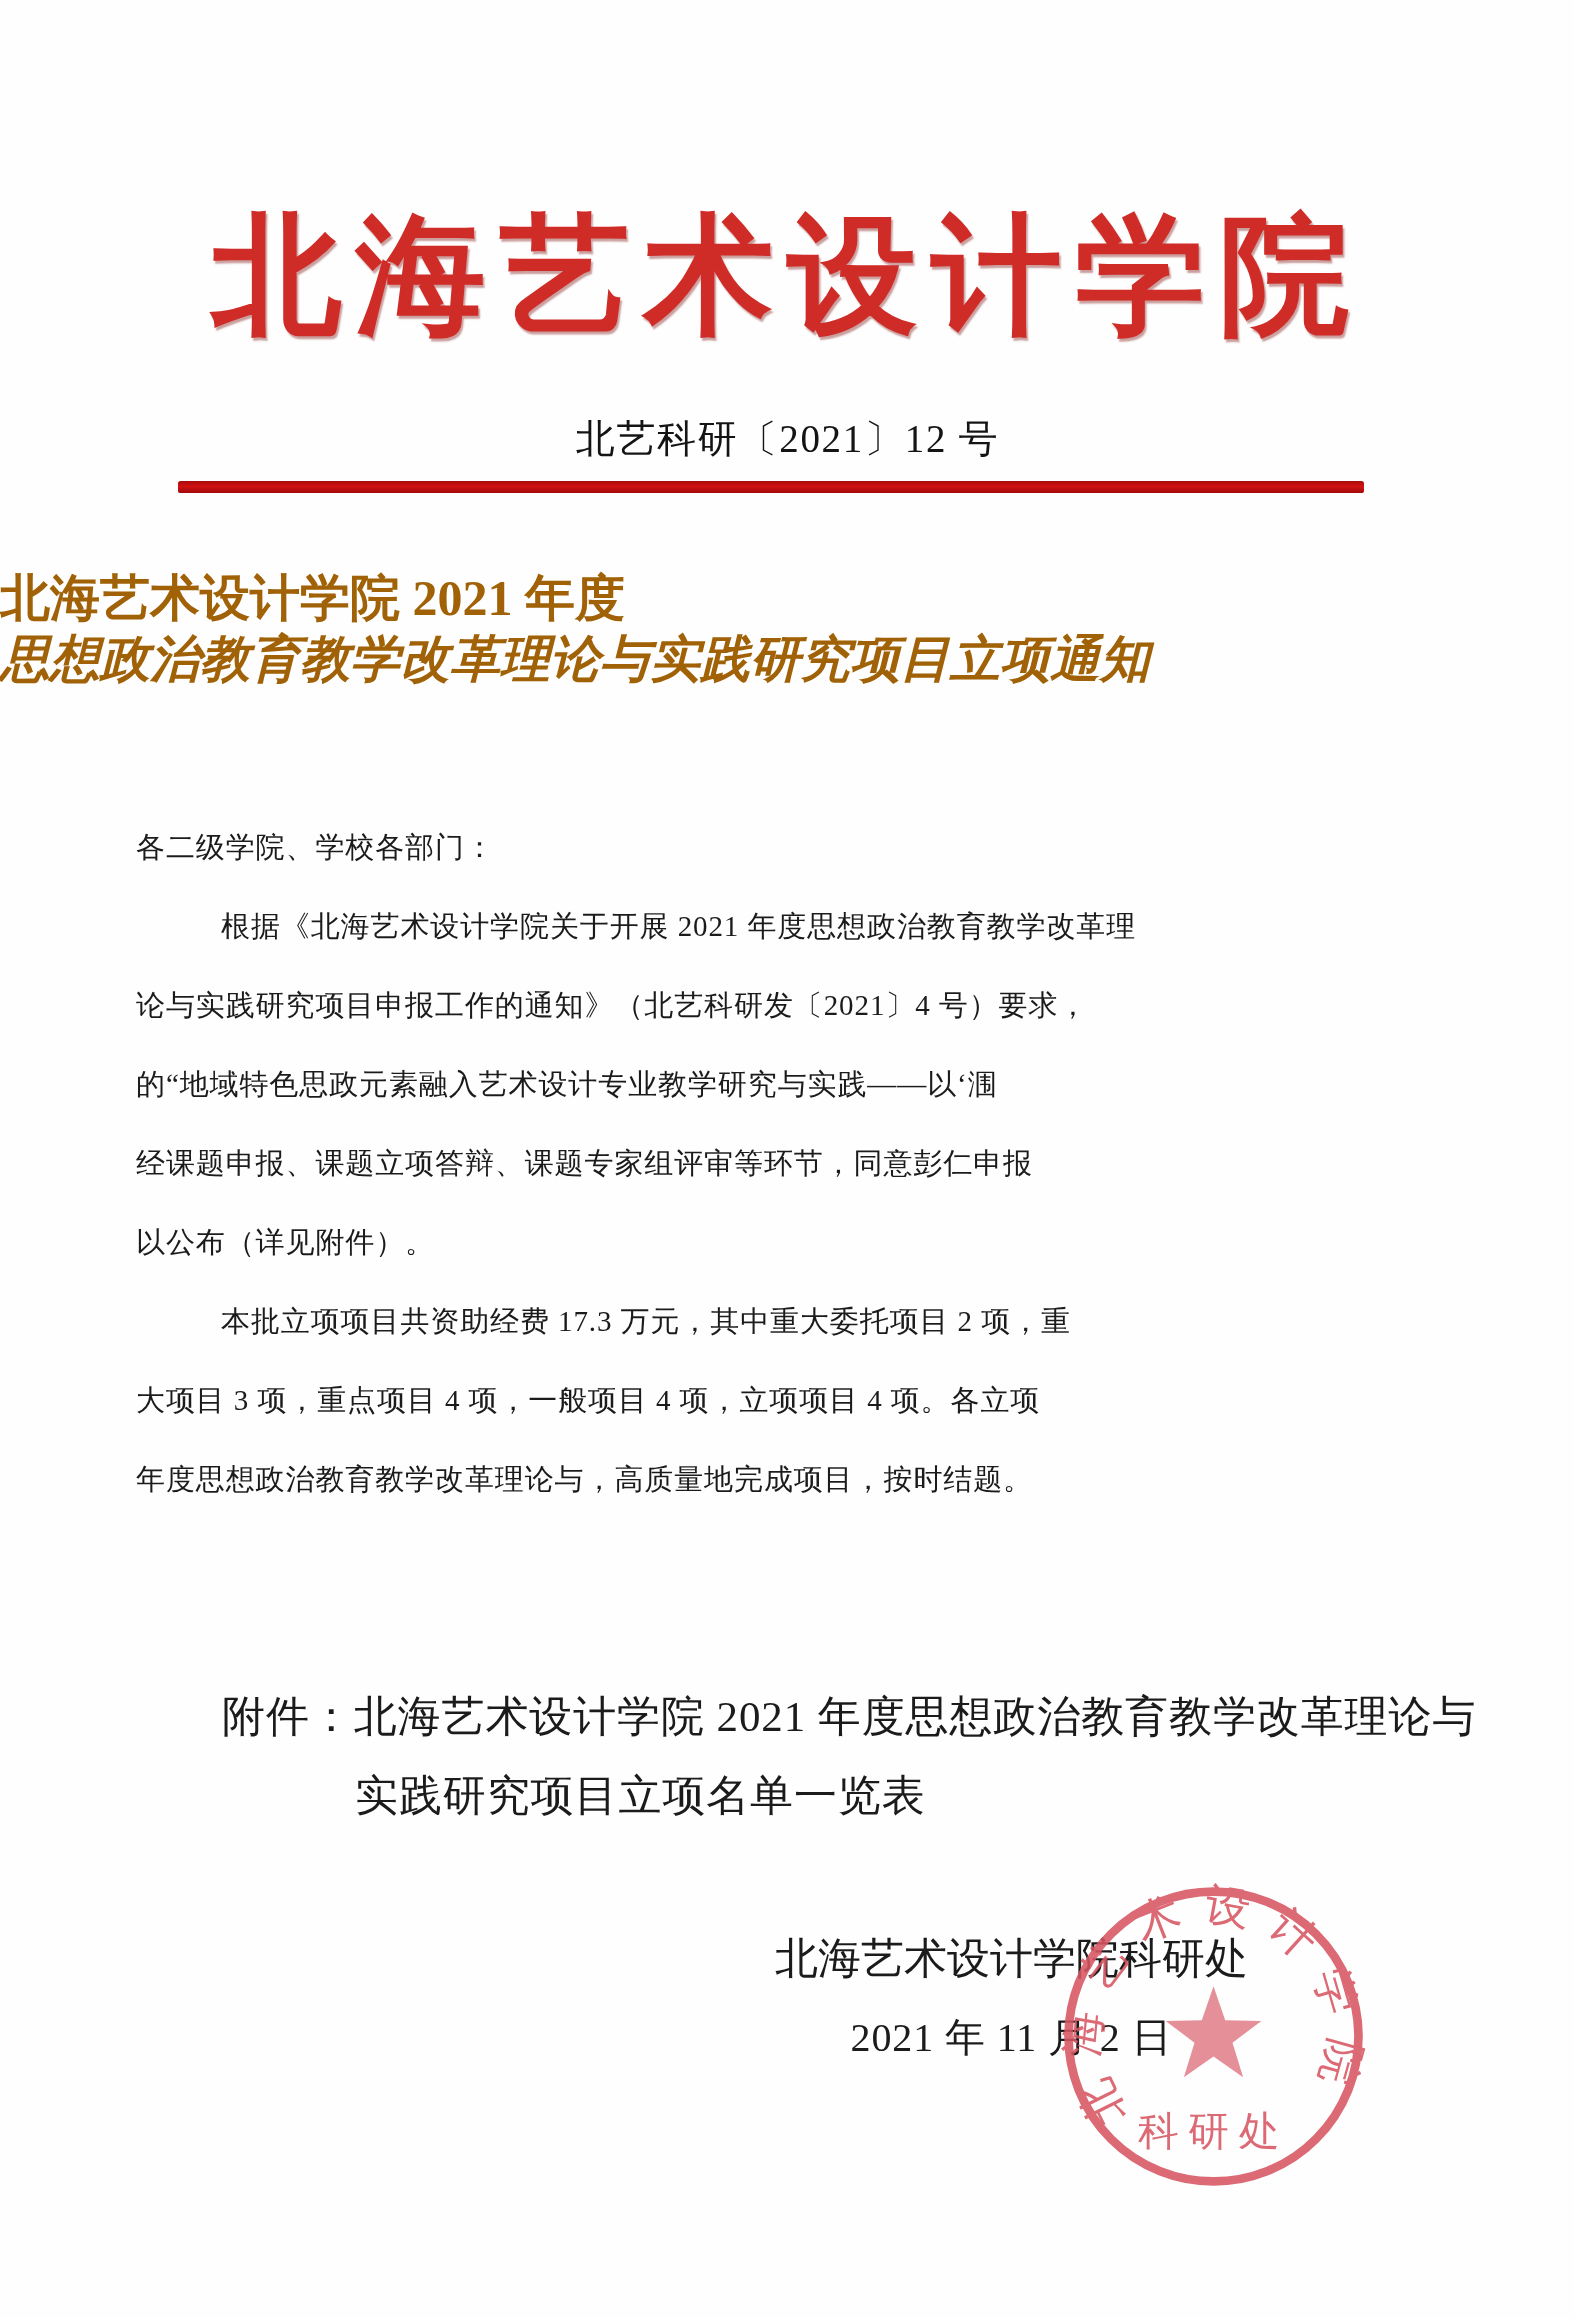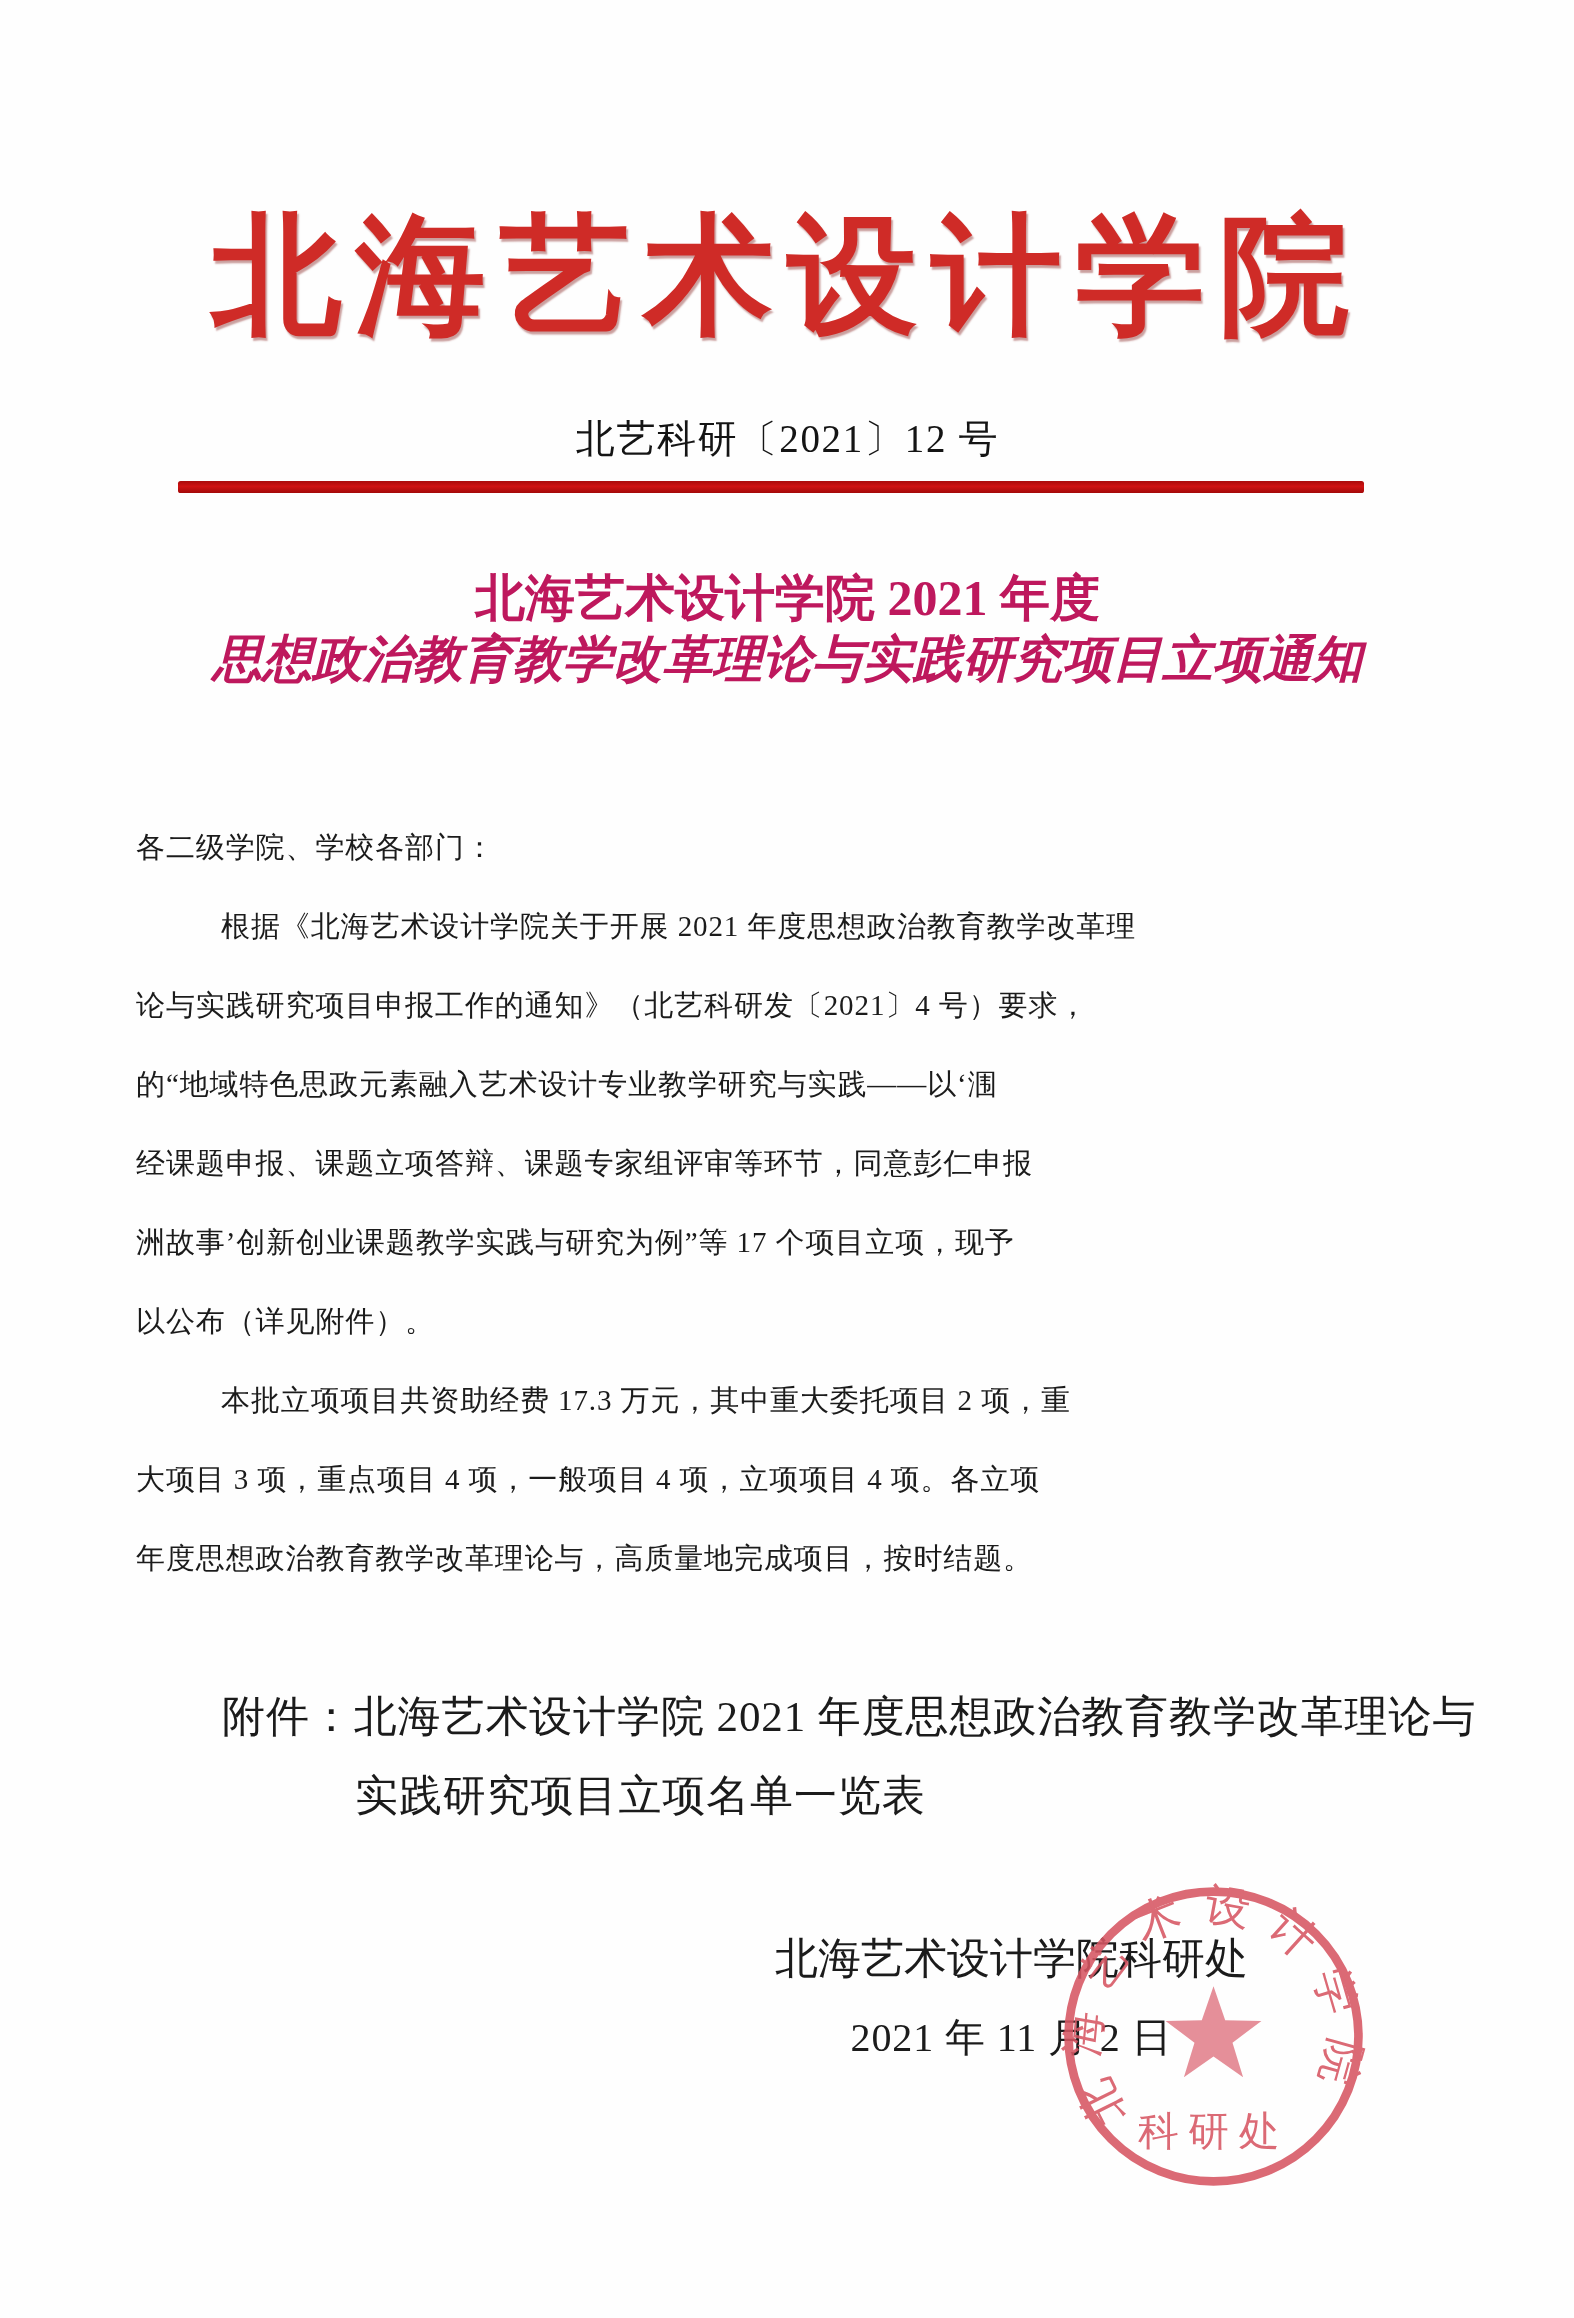--- a/index.html
+++ b/index.html
@@ -31,24 +31,24 @@
     white-space:nowrap;
   }
   .red-line{
     position:absolute;top:481px;left:178px;
     width:1186px;height:12px;
     background:linear-gradient(to bottom,#a90b0b,#cf1212 45%,#a30909);
     border-radius:2.6px;
   }
   .title-line{
     position:absolute;left:0;width:100%;
-    text-align:center;
+    text-align:left;
     font-weight:bold;
     font-size:50px;line-height:63px;
-    color:#be185d;
+    color:#a16207;
     white-space:nowrap;
   }
   .title-line.l1{top:567px;}
   .title-line.l2{top:628px;font-style:italic;}
   .body-block{
     position:absolute;top:808px;left:136px;width:1321px;
     font-size:29px;
   }
   .line{
     height:79px;line-height:79px;
@@ -96,21 +96,20 @@
   <div class="title-line l1">北海艺术设计学院 2021 年度</div>
   <div class="title-line l2">思想政治教育教学改革理论与实践研究项目立项通知</div>
 
   <div class="body-block">
     <div class="line">各二级学院、学校各部门：</div>
 
     <div class="line indent">根据《北海艺术设计学院关于开展 2021 年度思想政治教育教学改革理</div>
     <div class="line">论与实践研究项目申报工作的通知》（北艺科研发〔2021〕4 号）要求，</div>
     <div class="line">的“地域特色思政元素融入艺术设计专业教学研究与实践——以‘涠</div>
     <div class="line">经课题申报、课题立项答辩、课题专家组评审等环节，同意彭仁申报</div>
-    <div class="line">洲故事’创新创业课题教学实践与研究为例”等 17 个项目立项，现予</div>
     <div class="line">以公布（详见附件）。</div>
 
     <div class="line indent">本批立项项目共资助经费 17.3 万元，其中重大委托项目 2 项，重</div>
     <div class="line">大项目 3 项，重点项目 4 项，一般项目 4 项，立项项目 4 项。各立项</div>
     <div class="line">年度思想政治教育教学改革理论与，高质量地完成项目，按时结题。</div>
   </div>
 
   <div class="attachment-block">
     <div class="line first">
       <span>附件：</span><span>北海艺术设计学院 2021 年度思想政治教育教学改革理论与</span>

